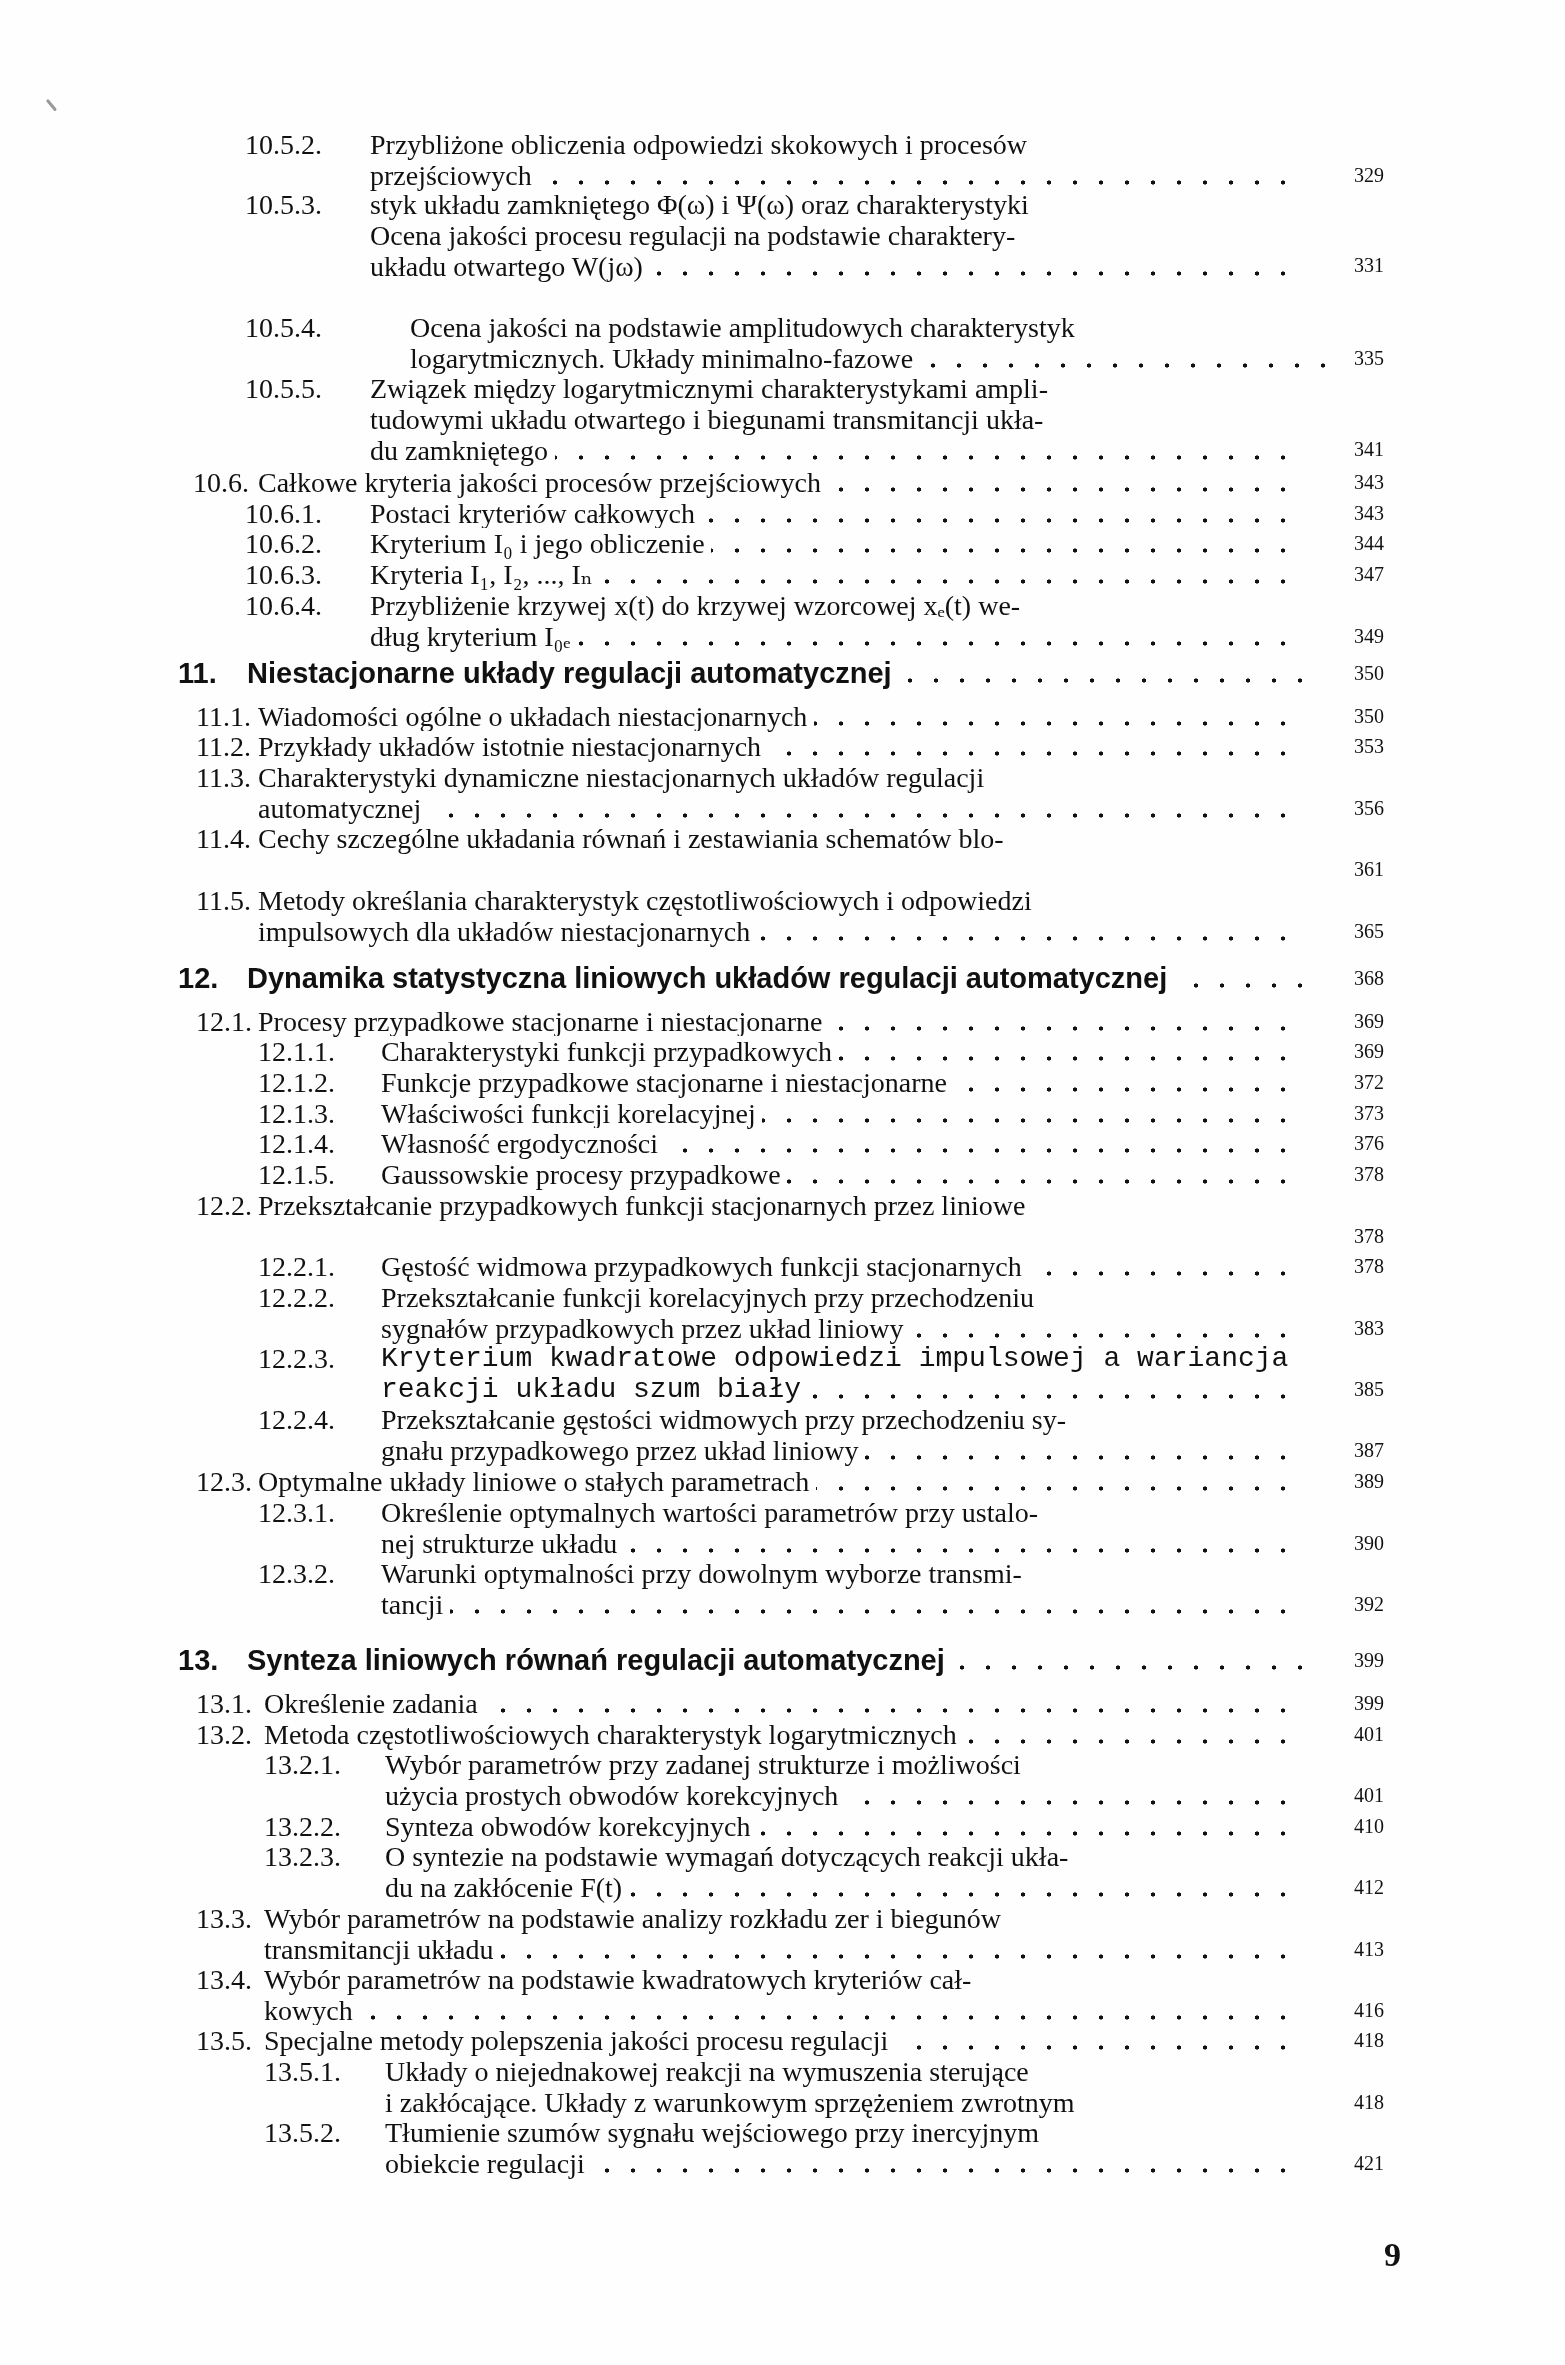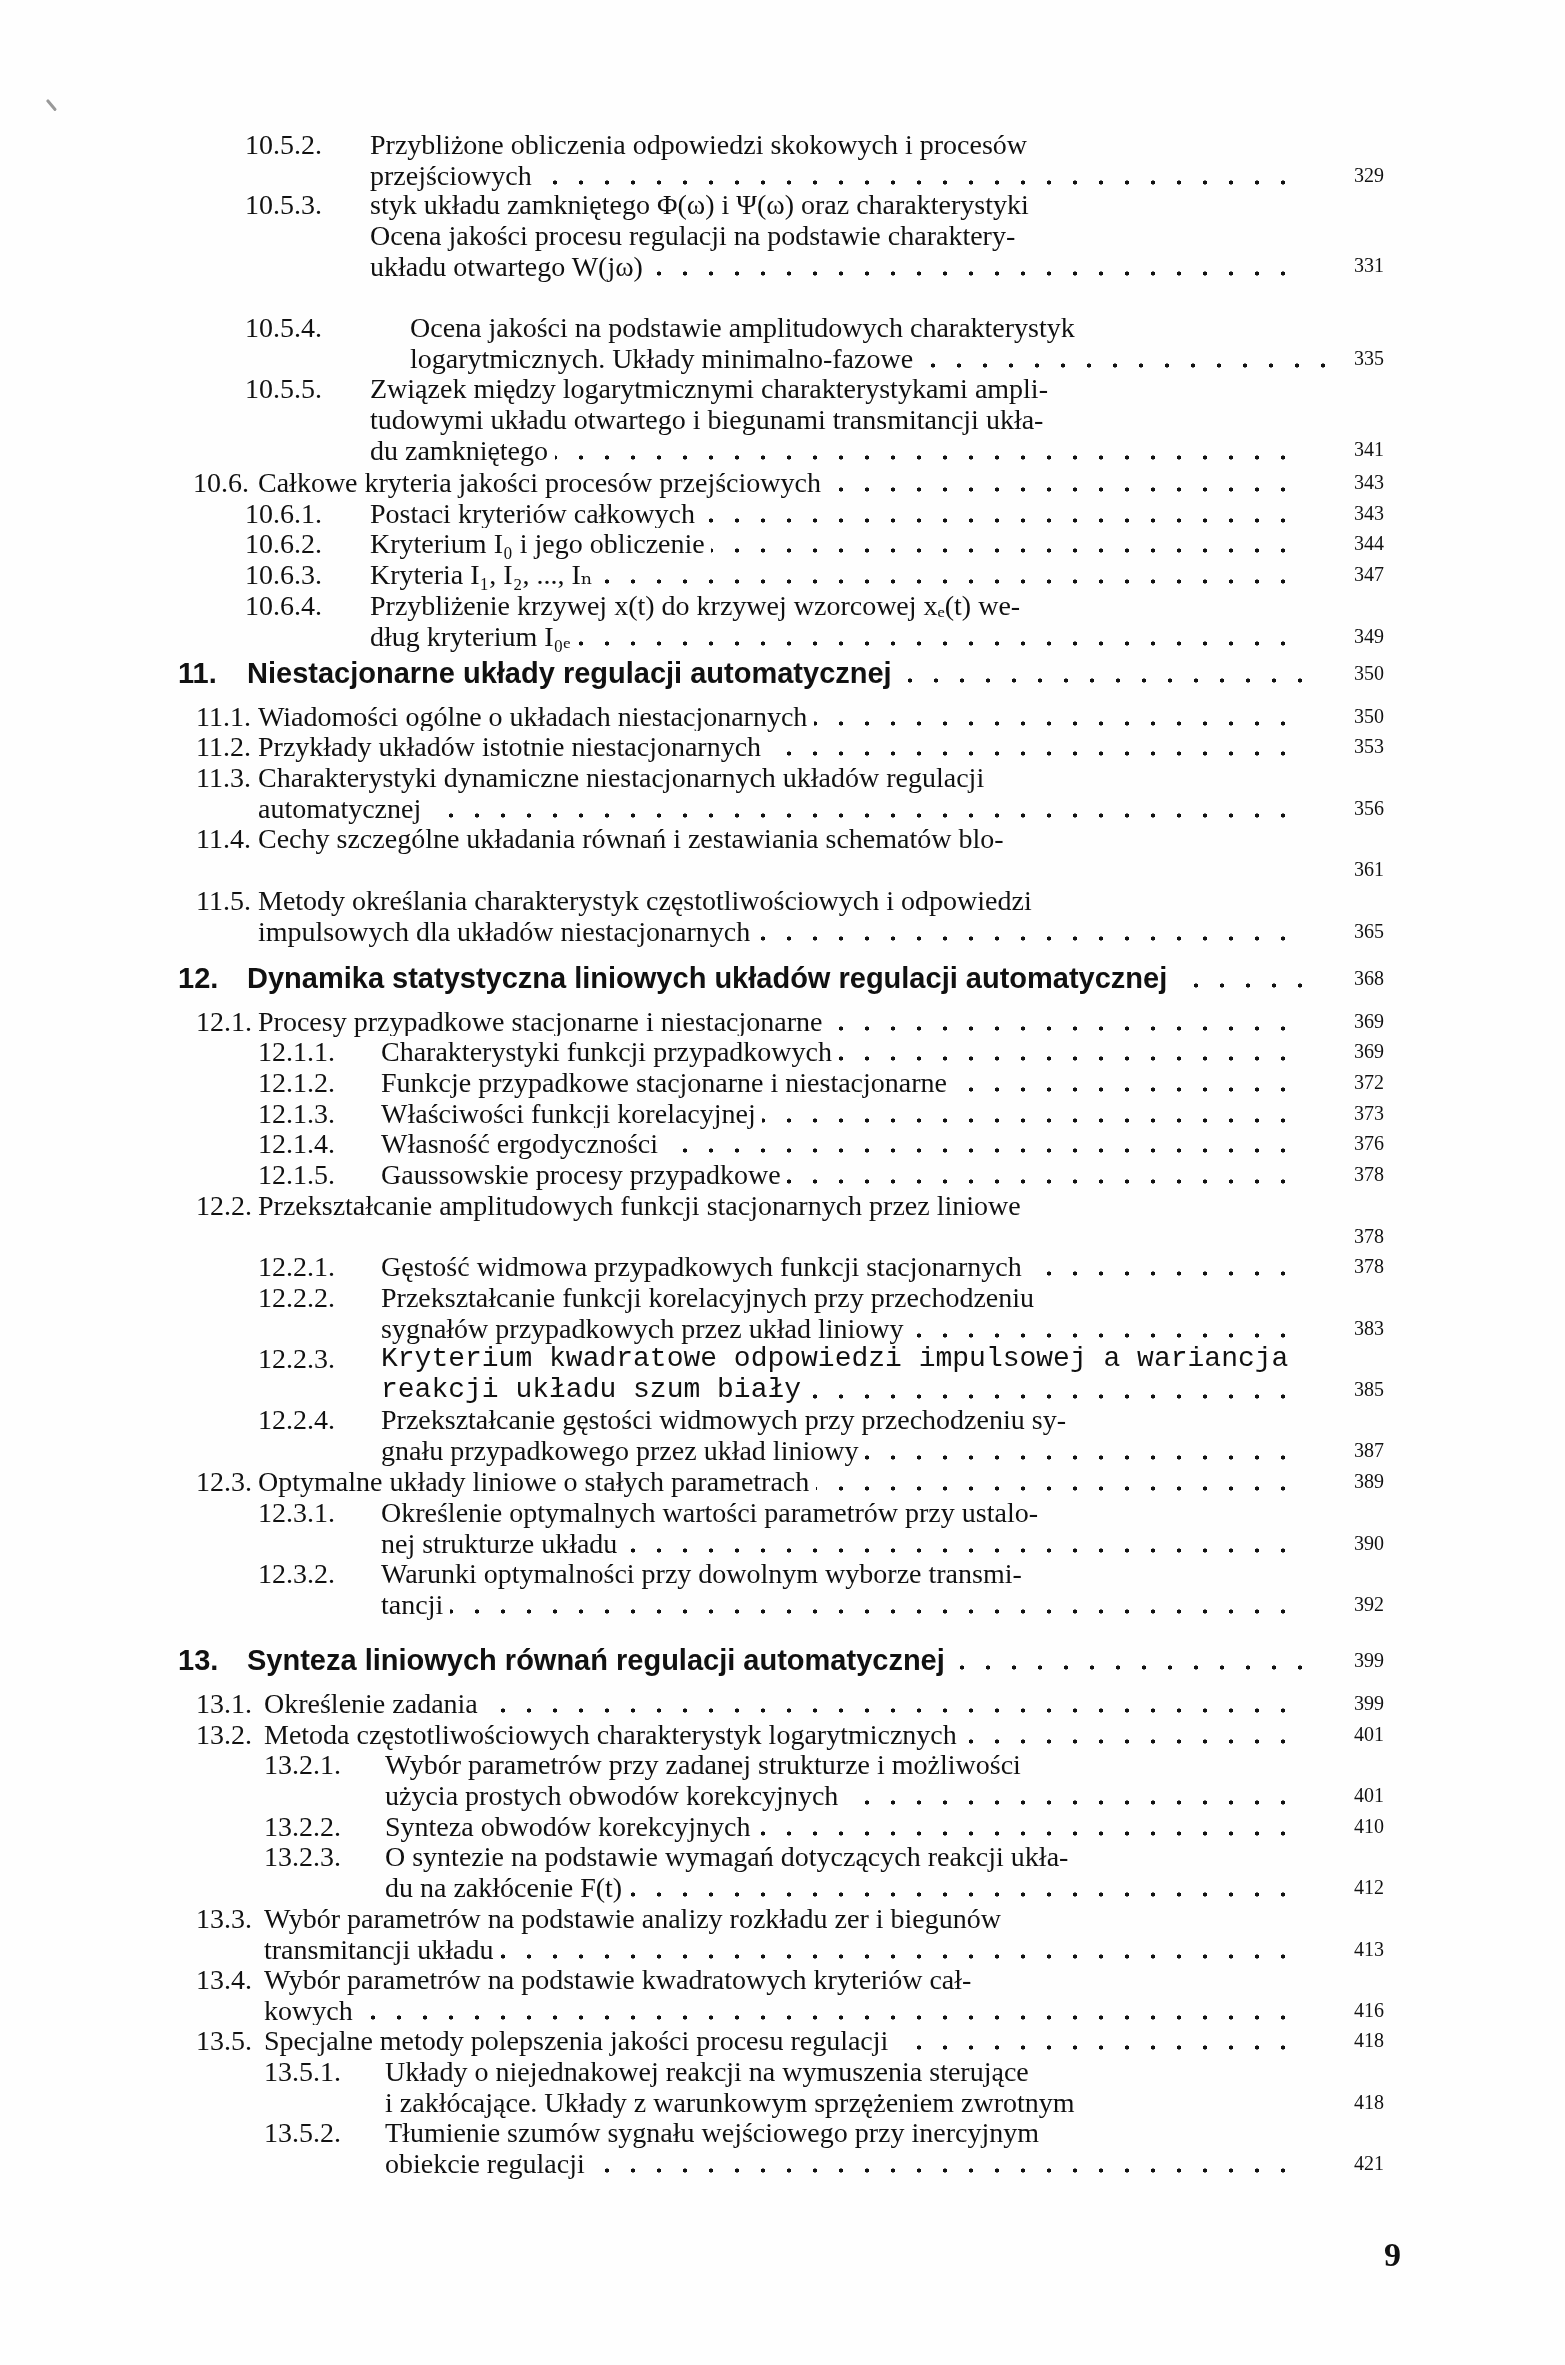--- a/index.html
+++ b/index.html
@@ -203,21 +203,21 @@
       <div class="entry" style="top: 1159px;">
         <span class="num" style="left: 258px;">12.1.5.</span>
         <div class="lines" style="left: 381px; width: 915px;">
           <div class="line last"><span class="leader"></span><span class="t">Gaussowskie procesy przypadkowe</span></div>
         </div>
         <span class="page-no" style="top: 0px;">378</span>
       </div>
       <div class="entry" style="top: 1190px;">
         <span class="num" style="left: 196px;">12.2.</span>
         <div class="lines" style="left: 258px; width: 1038px;">
-          <div class="line"><span class="t">Przekształcanie amplitudowych funkcji stacjonarnych przez liniowe</span><span style="display: inline-block; width: 100%;"></span></div>
+          <div class="line"><span class="t">Przekształcanie przypadkowych funkcji stacjonarnych przez liniowe</span><span style="display: inline-block; width: 100%;"></span></div>
         </div>
         <span class="page-no" style="top: 31px;">378</span>
       </div>
       <div class="entry" style="top: 1251px;">
         <span class="num" style="left: 258px;">12.2.1.</span>
         <div class="lines" style="left: 381px; width: 915px;">
           <div class="line last"><span class="leader"></span><span class="t">Gęstość widmowa przypadkowych funkcji stacjonarnych</span></div>
         </div>
         <span class="page-no" style="top: 0px;">378</span>
       </div>

